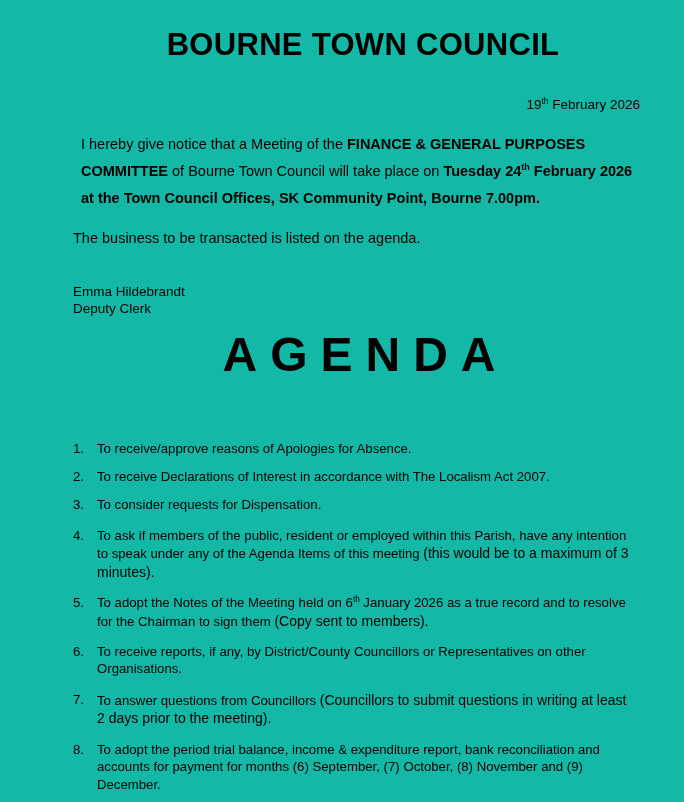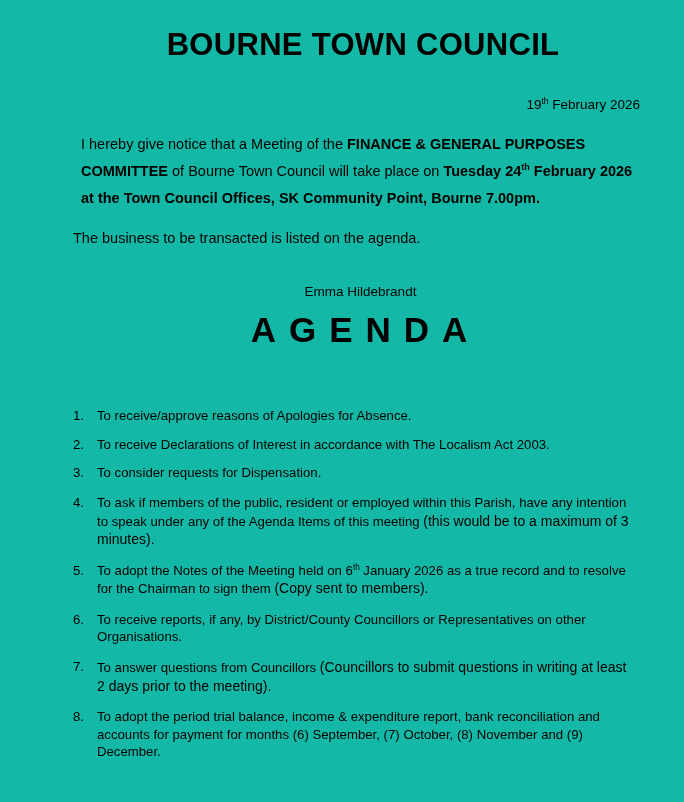--- a/index.html
+++ b/index.html
@@ -79,25 +79,25 @@
     margin-top: 16px;
     font-size: 14.5px;
     line-height: 1.4;
   }
 
   .signoff {
     margin-top: 36px;
     font-size: 13.5px;
     line-height: 1.25;
   }
-  .signoff div { white-space: pre; text-align: center; }
+  .signoff div { white-space: pre; }
 
   .agenda-heading {
     text-align: center;
-    font-size: 35px;
+    font-size: 48px;
     font-weight: bold;
     letter-spacing: 13px;
     margin: 8px 0 0 0;
     padding-left: 10px;
     line-height: 1.2;
   }
 
   
   .agenda-list {
     margin-top: 56px;
@@ -141,34 +141,35 @@
   <div class="body-block">
 
     <div class="letter-date"><span>19</span><sup>th</sup><span> February 2026</span></div>
 
     <div class="notice"><span>I hereby give notice that a Meeting of the </span><b>FINANCE &amp; GENERAL PURPOSES COMMITTEE</b><span> of Bourne Town Council will take place on </span><b><span>Tuesday 24</span><sup>th</sup><span> February 2026 at the Town Council Offices, SK Community Point, Bourne 7.00pm.</span></b></div>
 
     <div class="business-line">The business to be transacted is listed on the agenda.</div>
 
     <div class="signoff">
       <div>Emma Hildebrandt</div>
+      <div>Deputy Clerk</div>
     </div>
 
     <div class="agenda-heading">AGENDA</div>
 
     <div class="agenda-list">
 
       <div class="agenda-item tight">
         <div class="item-num">1.</div>
         <div class="item-body">To receive/approve reasons of Apologies for Absence.</div>
       </div>
 
       <div class="agenda-item tight">
         <div class="item-num">2.</div>
-        <div class="item-body">To receive Declarations of Interest in accordance with The Localism Act 2003.</div>
+        <div class="item-body">To receive Declarations of Interest in accordance with The Localism Act 2007.</div>
       </div>
 
       <div class="agenda-item">
         <div class="item-num">3.</div>
         <div class="item-body">To consider requests for Dispensation.</div>
       </div>
 
       <div class="agenda-item gap-before">
         <div class="item-num">4.</div>
         <div class="item-body"><span>To ask if members of the public, resident or employed within this Parish, have any intention to speak under any of the Agenda Items of this meeting </span><span class="small-note">(this would be to a maximum of 3 minutes).</span></div>

